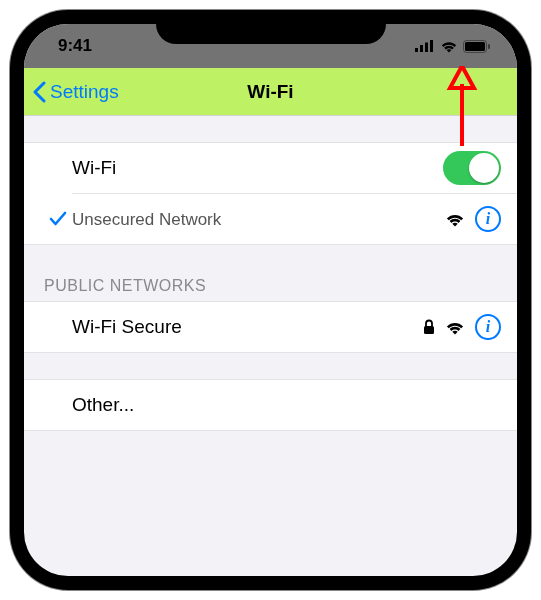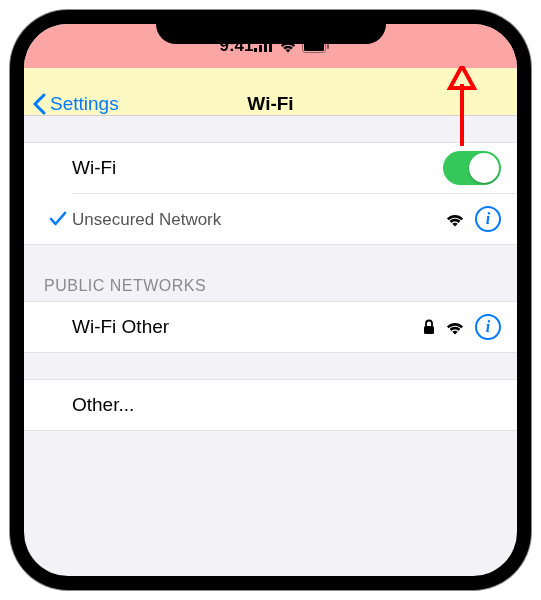--- a/index.html
+++ b/index.html
@@ -35,42 +35,42 @@
     width: 230px;
     height: 34px;
     background: #000;
     border-bottom-left-radius: 20px;
     border-bottom-right-radius: 20px;
     z-index: 10;
   }
   .status-bar {
     height: 44px;
     display: flex;
-    justify-content: center;
+    justify-content: space-between;
     align-items: center;
     padding: 0 26px 0 34px;
-    background: #fca5a5;
+    background: #737373;
     position: relative;
   }
   .status-time {
     font-weight: 600;
     font-size: 17px;
     color: #000;
   }
   .status-right {
     display: flex;
     align-items: center;
     gap: 5px;
   }
   .nav-bar {
     height: 48px;
     display: flex;
-    align-items: flex-end;
+    align-items: center;
     padding: 0 3px;
-    background: #fef9c3;
+    background: #bef264;
     border-bottom: 1px solid #d1d1d6;
     position: relative;
   }
   .back-btn {
     display: flex;
     align-items: center;
     color: #007aff;
     font-size: 19px;
     position: absolute;
     left: 8px;
@@ -208,21 +208,21 @@
           </div>
         </div>
       </div>
 
       <div class="section-gap"></div>
       <div class="section-header">PUBLIC NETWORKS</div>
 
       <div class="cell-group">
         <div class="cell">
           <div class="check-col"></div>
-          <span class="cell-label">Wi-Fi Other</span>
+          <span class="cell-label">Wi-Fi Secure</span>
           <div class="cell-right">
             <span class="lock-glyph">
               <svg width="12" height="16" viewBox="0 0 12 16">
                   <rect x="1" y="7" width="10" height="8" rx="1.5" fill="#000"></rect>
                   <path d="M3 7 V4.5 C3 2.8 4.3 1.5 6 1.5 C7.7 1.5 9 2.8 9 4.5 V7" fill="none" stroke="#000" stroke-width="1.8"></path>
                 </svg>
             </span>
             <span class="wifi-glyph">
               <svg width="20" height="15" viewBox="0 0 20 15">
                   <path d="M10 14.5 L7.3 11.8 C8.8 10.3 11.2 10.3 12.7 11.8 Z" fill="#000"></path>

